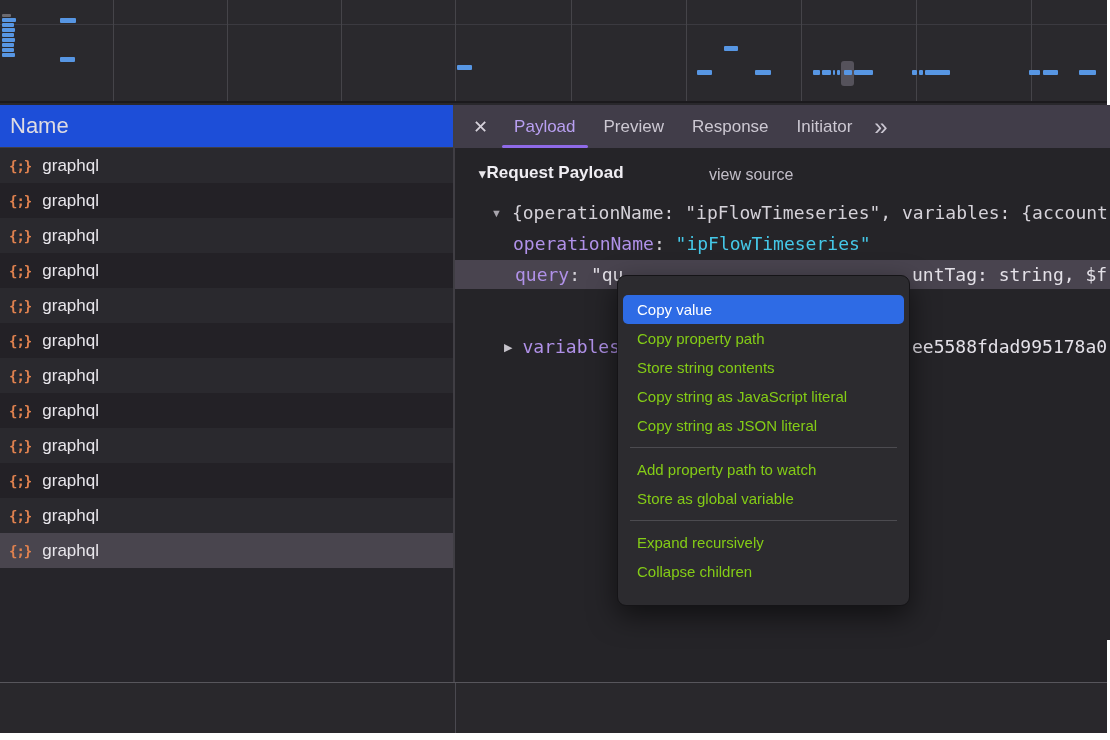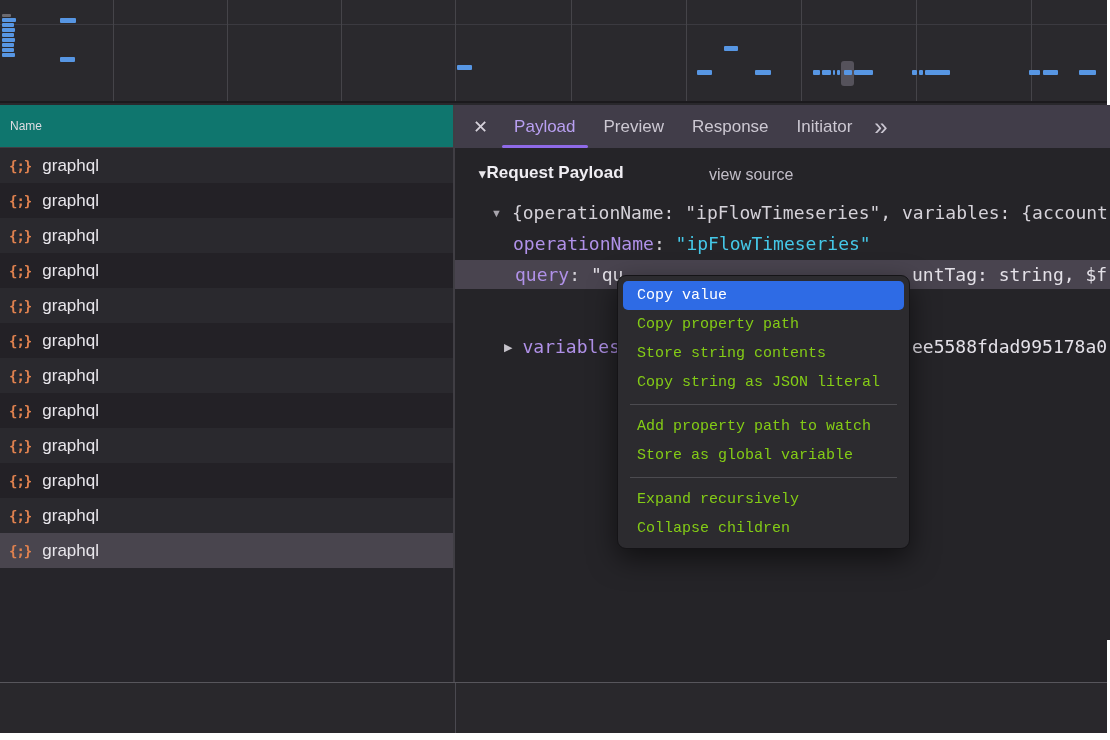--- a/index.html
+++ b/index.html
@@ -11,21 +11,21 @@
   }
   
   .timeline{position:absolute;left:0;top:0;width:1107px;height:103px;background:#2a292d;border-bottom:2px solid #1b1a1d;}
   .gridline{position:absolute;top:0;bottom:0;width:1px;background:#454449;}
   .t-hline{position:absolute;left:0;right:0;top:24px;height:1px;background:#3b3a40;}
   .t-bar{position:absolute;border-radius:1px;}
   .t-hover-box{position:absolute;background:#55525b;border-radius:3px;}
   
   .main{position:absolute;top:105px;left:0;width:1110px;height:577px;display:flex;}
   .left-panel{width:455px;background:#26252a;border-right:2px solid #403e44;display:flex;flex-direction:column;}
-  .name-header{height:43px;line-height:42px;padding-left:10px;font-size:12px;color:#dedce2;background:#0f766e;border-bottom:1px solid #403e44;}
+  .name-header{height:43px;line-height:42px;padding-left:10px;font-size:22px;color:#dedce2;background:#1d4ed8;border-bottom:1px solid #403e44;}
   .rows{flex:1;}
   .req-row{height:35px;display:flex;align-items:center;padding-left:9px;font-size:17px;color:#e8e6eb;cursor:default;}
   .req-row.odd{background:#2a292e;}
   .req-row.even{background:#232126;}
   .req-row.selected{background:#49454e;}
   .req-icon{font-family:"DejaVu Sans Mono",monospace;font-size:14px;font-weight:bold;letter-spacing:-1px;margin-right:11px;}
   
   .right-panel{flex:1;background:#252428;position:relative;overflow:hidden;}
   .tabbar{height:43px;background:#413d49;display:flex;align-items:stretch;padding-left:18px;}
   .tab-close{align-self:center;font-size:18px;color:#d5d1da;margin-right:12px;cursor:pointer;}
@@ -51,21 +51,21 @@
   .frag-right{position:absolute;left:457px;top:0;}
   
   .bottom-strip{position:absolute;top:682px;left:0;width:1107px;height:51px;border-top:1px solid #57565c;background:#29282c;}
   .bottom-vline{position:absolute;left:455px;top:0;bottom:0;width:1px;background:#4a4950;}
   .white-bottom{position:absolute;left:0;right:0;bottom:0;height:7px;background:#ffffff;}
   .white-right-top{position:absolute;right:0;top:0;width:3px;height:105px;background:#ffffff;}
   .white-right-bottom{position:absolute;right:0;top:640px;width:3px;height:93px;background:#ffffff;}
   
   .ctx-menu{position:absolute;left:617px;top:275px;width:293px;background:#2c2b2f;
     border:1px solid #151417;border-radius:9px;box-shadow:0 10px 28px rgba(0,0,0,.55);
-    padding:5px 0;z-index:10;font-family:Liberation Mono, monospace;}
+    padding:19px 0;z-index:10;}
   .mi{height:29px;line-height:29px;margin:0 5px;padding:0 14px;border-radius:5px;
     font-size:15px;color:#84cc16;cursor:pointer;white-space:nowrap;}
   .mi.hl{background:#2e6be5;color:#ffffff;}
   .menu-sep{height:1px;background:#4c4b50;margin:7px 12px;}
 </style>
 </head>
 <body>
 
 <div class="screen">
 
@@ -204,20 +204,21 @@
   </div>
 
   <div class="bottom-strip">
     <div class="bottom-vline"></div>
   </div>
 
   <div class="ctx-menu" id="ctxmenu">
       <div class="mi hl">Copy value</div>
       <div class="mi">Copy property path</div>
       <div class="mi">Store string contents</div>
+      <div class="mi">Copy string as JavaScript literal</div>
       <div class="mi">Copy string as JSON literal</div>
       <div class="menu-sep"></div>
       <div class="mi">Add property path to watch</div>
       <div class="mi">Store as global variable</div>
       <div class="menu-sep"></div>
       <div class="mi">Expand recursively</div>
       <div class="mi">Collapse children</div>
     </div>
 
   <div class="white-bottom"></div>

